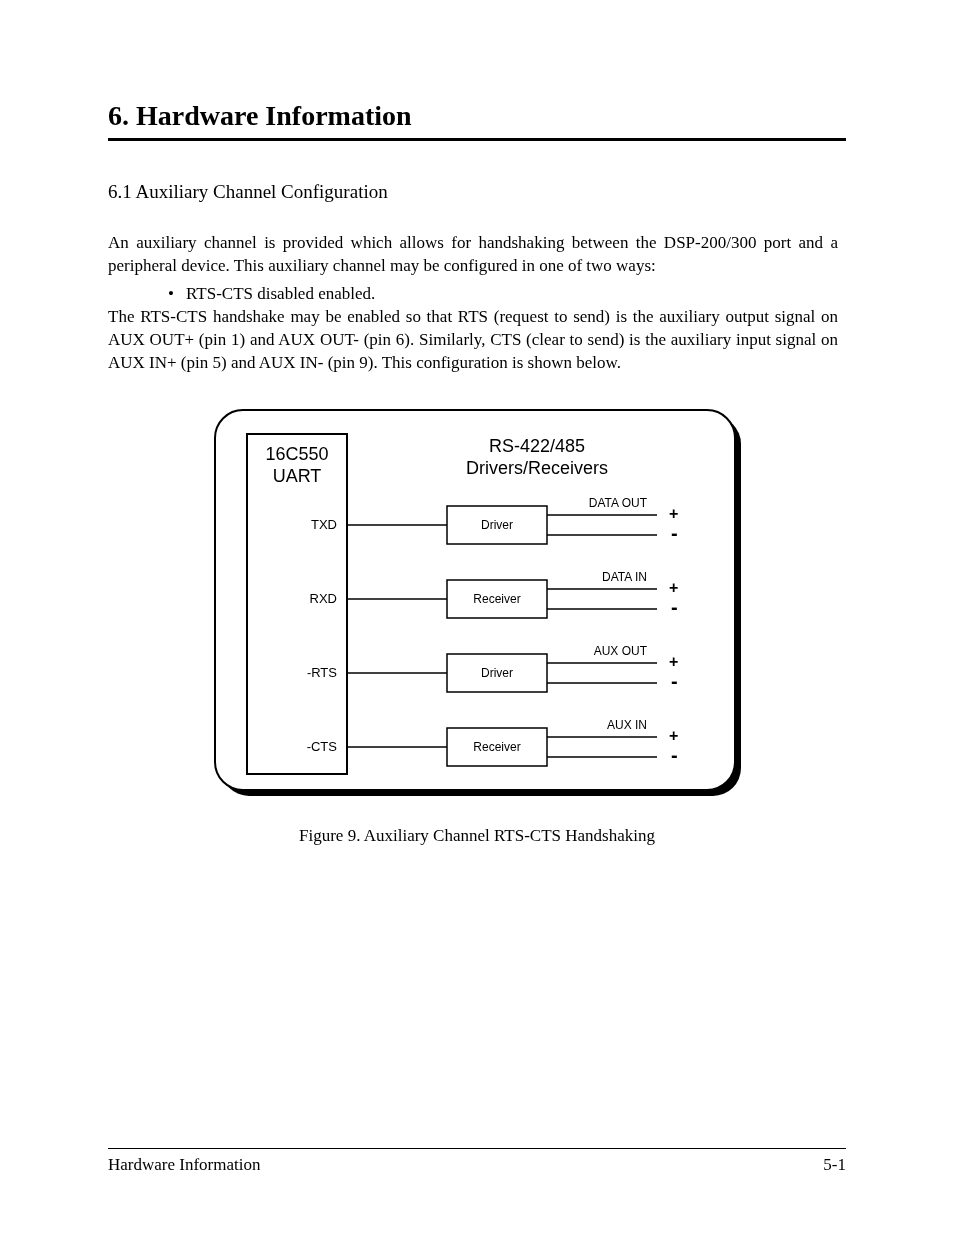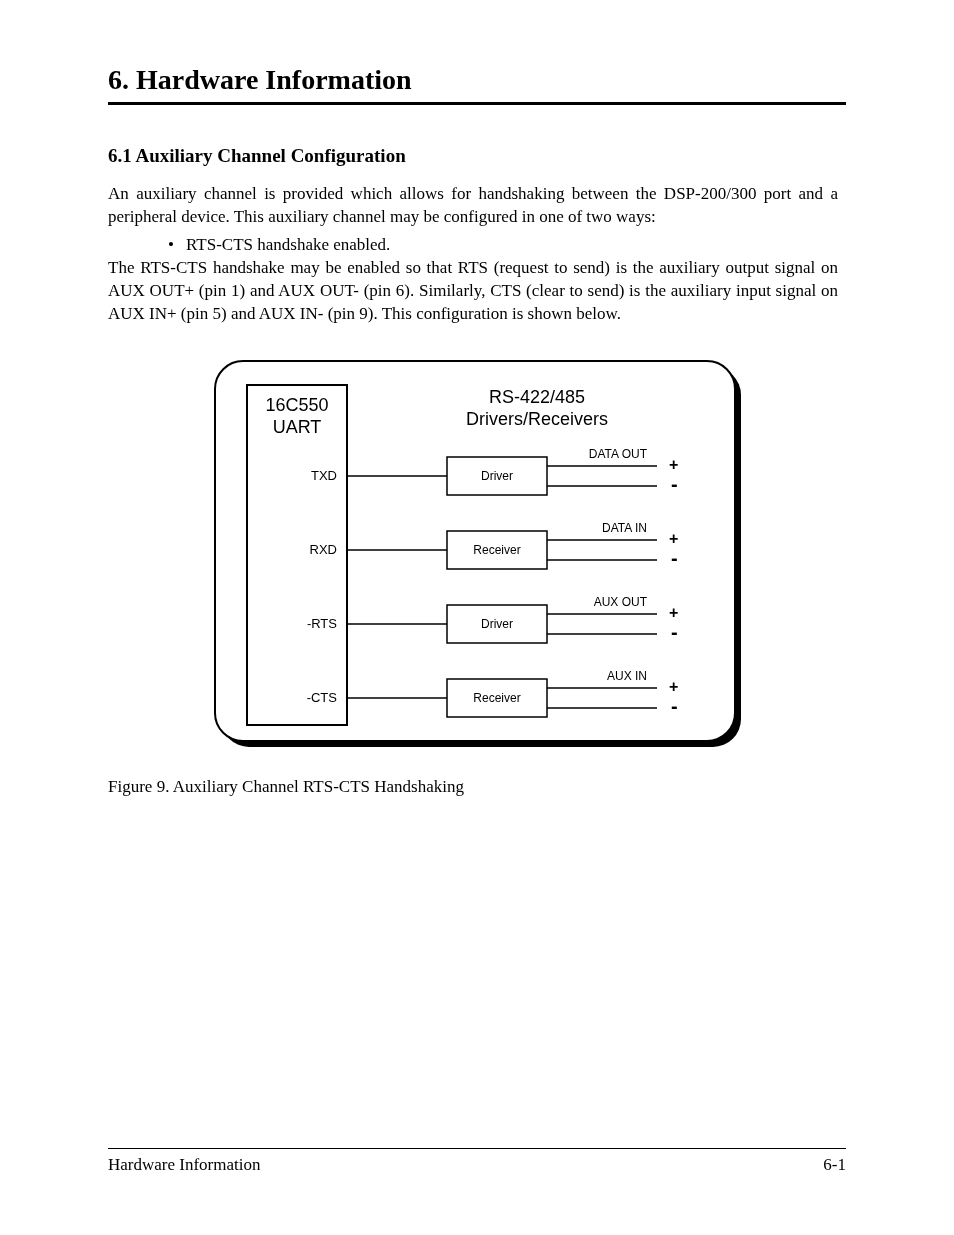--- a/index.html
+++ b/index.html
@@ -7,36 +7,36 @@
     padding: 0;
     background: #fff;
     font-family: "Times New Roman", Times, serif;
     color: #000;
   }
   .page {
     width: 954px;
     height: 1235px;
     position: relative;
     box-sizing: border-box;
-    padding: 64px 108px 60px 108px;
+    padding: 100px 108px 60px 108px;
   }
   h1.chapter {
     font-size: 28px;
     font-weight: bold;
     margin: 0 0 6px 0;
   }
   .rule-heavy {
     border: none;
     border-top: 3px solid #000;
     margin: 0 0 40px 0;
   }
   h2.section {
     font-size: 19px;
-    font-weight: bold;
-    margin: 0 0 16px 0;
+    font-weight: normal;
+    margin: 0 0 29px 0;
   }
   h3.subsection {
     font-size: 19px;
     font-weight: bold;
     margin: 28px 0 4px 0;
   }
   p.body {
     font-size: 17px;
     line-height: 1.35;
     margin: 0 8px 4px 0;
@@ -55,21 +55,21 @@
   }
   ul.bullets li::before {
     content: "•";
     position: absolute;
     left: 0;
     top: 0;
   }
   .figure-wrap {
     width: 100%;
     margin-top: 28px;
-    text-align: left;
+    text-align: center;
   }
   .figure-caption {
     font-size: 17px;
     margin-top: 24px;
   }
   .footer {
     position: absolute;
     left: 108px;
     right: 108px;
     bottom: 60px;
@@ -94,21 +94,21 @@
 <div class="page">
 
   <h1 class="chapter">6.  Hardware Information</h1>
   <hr class="rule-heavy">
 
   <h2 class="section">6.1  Auxiliary Channel Configuration</h2>
 
   <p class="body">An auxiliary channel is provided which allows for handshaking between the DSP-200/300 port and a peripheral device.  This auxiliary channel may be configured in one of two ways:</p>
 
   <ul class="bullets">
-    <li><span>RTS-CTS handshake enabled.</span></li>
+    <li><span>RTS-CTS disabled enabled.</span></li>
   </ul>
 
   <p class="body">The RTS-CTS handshake may be enabled so that RTS (request to send) is the auxiliary output signal on AUX OUT+ (pin 1) and AUX OUT- (pin 6).  Similarly, CTS (clear to send) is the auxiliary input signal on AUX IN+ (pin 5) and AUX IN- (pin 9).  This configuration is shown below.</p>
 
   <div class="figure-wrap">
     <svg width="540" height="400" viewBox="0 0 540 400">
 
       <rect x="14" y="14" width="520" height="380" rx="28" ry="28" fill="#000"></rect>
 
       <rect x="8" y="8" width="520" height="380" rx="28" ry="28" fill="#fff" stroke="#000" stroke-width="2"></rect>
@@ -169,17 +169,17 @@
       </g>
     </svg>
 
     <div class="figure-caption">Figure 9.  Auxiliary Channel RTS-CTS Handshaking</div>
   </div>
 
   <div class="footer">
     <hr class="footer-rule">
     <div class="footer-row">
       <span>Hardware Information</span>
-      <span>6-1</span>
+      <span>5-1</span>
     </div>
   </div>
 
 </div>
 
 </body></html>

